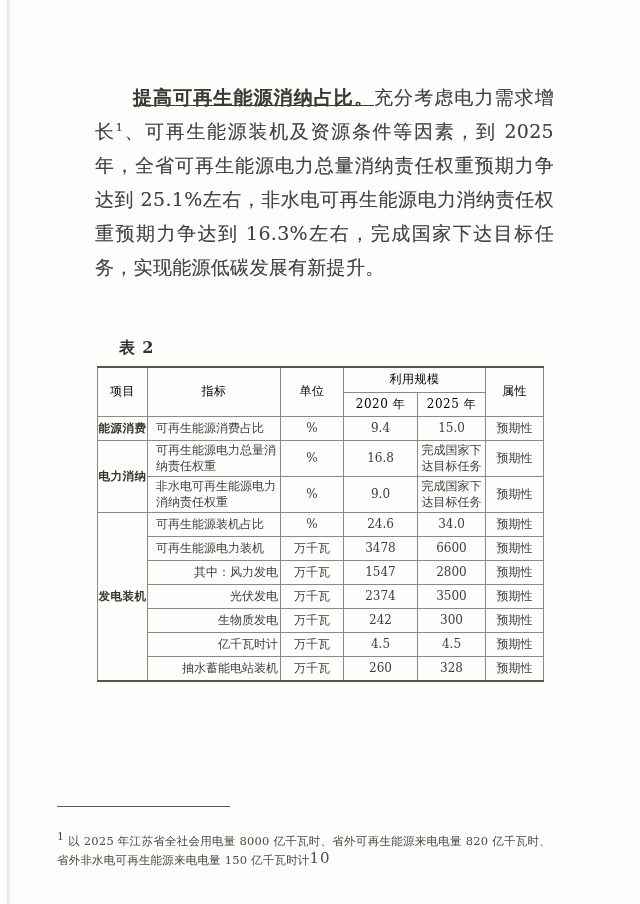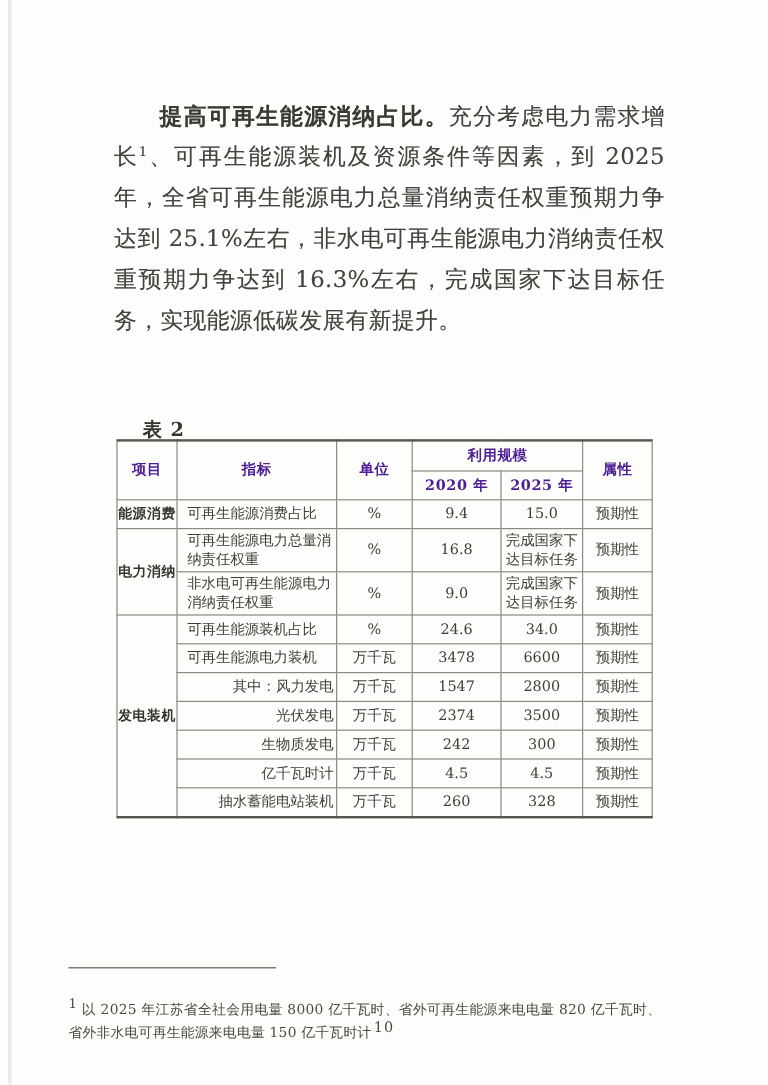--- a/index.html
+++ b/index.html
@@ -17,58 +17,58 @@
     opacity: 0.75;
   }
   .body-text { position: absolute; left: 95px; top: 80px; width: 459px; }
   .para {
     margin: 0; font-size: 19px; line-height: 34px;
     text-align: justify; letter-spacing: 0.3px;
     word-break: break-all; color: #434340;
     text-shadow: 0 0 0.4px rgba(70,70,65,0.45);
   }
   .para.indent { text-indent: 38px; }
-  .para .bold { font-weight: bold; color: #3a3a35; }
+  .para .bold { font-weight: bold; color: #3a3a35; text-decoration: underline; }
   .para sup, .footnote sup { font-size: 11px; line-height: 0; }
   .table-caption {
-    position: absolute; left: 97px; top: 348px; width: 446px;
+    position: absolute; left: 97px; top: 338px; width: 446px;
     display: flex; gap: 42px; box-sizing: border-box; padding-left: 22px;
     font-size: 16px; font-weight: bold; letter-spacing: 0.8px; color: #34342f;
   }
   .data-table {
     position: absolute; left: 97px; top: 366px; width: 446px;
     border-collapse: collapse; table-layout: fixed;
     font-size: 12px; color: #3e3e39;
   }
   .data-table td, .data-table th {
     border: 1px solid #8a8a81;
     padding: 2px 2px; text-align: center; vertical-align: middle;
     line-height: 1.3; font-weight: normal;
     overflow: hidden;
   }
   .data-table { border-top: 2.5px solid #55554c; border-bottom: 2px solid #55554c; }
-  .data-table thead th { font-weight: bold; color: #4c1d95; letter-spacing: 0.5px; }
+  .data-table thead th { font-weight: normal; color: #000000; letter-spacing: 0.5px; }
   .data-table .hrow1 th { height: 20px; }
   .data-table .hrow2 th { height: 19px; }
   .cell.group { font-weight: bold; font-size: 11.5px; letter-spacing: 0.5px; padding: 0; color: #35352f; }
   .cell.indicator { text-align: left; padding-left: 8px; }
   .cell.indicator.center { text-align: right; padding-left: 2px; }
   .cell { height: 19px; margin-left: 32px; }
   .footnote-rule {
     position: absolute; left: 57px; top: 806px; width: 173px;
     border-top: 1px solid #5c5c54;
   }
   .footnote {
     position: absolute; left: 57px; top: 812px; width: 494px;
     font-size: 11.5px; line-height: 19px; letter-spacing: 0.2px;
     text-align: justify; word-break: break-all; color: #4a4a43; margin-top: 20px;
   }
   .page-number {
     position: absolute; left: 0; top: 849px; width: 100%;
-    text-align: center; font-size: 12px; color: #4a4a43; letter-spacing: 1px;
+    text-align: center; font-size: 15px; color: #4a4a43; letter-spacing: 1px;
   }
 </style>
 </head>
 <body>
 
 <div class="page">
   <div class="edge-shadow"></div>
 
   <div class="body-text">
       <p class="para indent"><span class="bold">提高可再生能源消纳占比。</span><span>充分考虑电力需求增长</span><sup>1</sup><span>、可再生能源装机及资源条件等因素，到 2025 年，全省可再生能源电力总量消纳责任权重预期力争达到 25.1%左右，非水电可再生能源电力消纳责任权重预期力争达到 16.3%左右，完成国家下达目标任务，实现能源低碳发展有新提升。</span></p>

